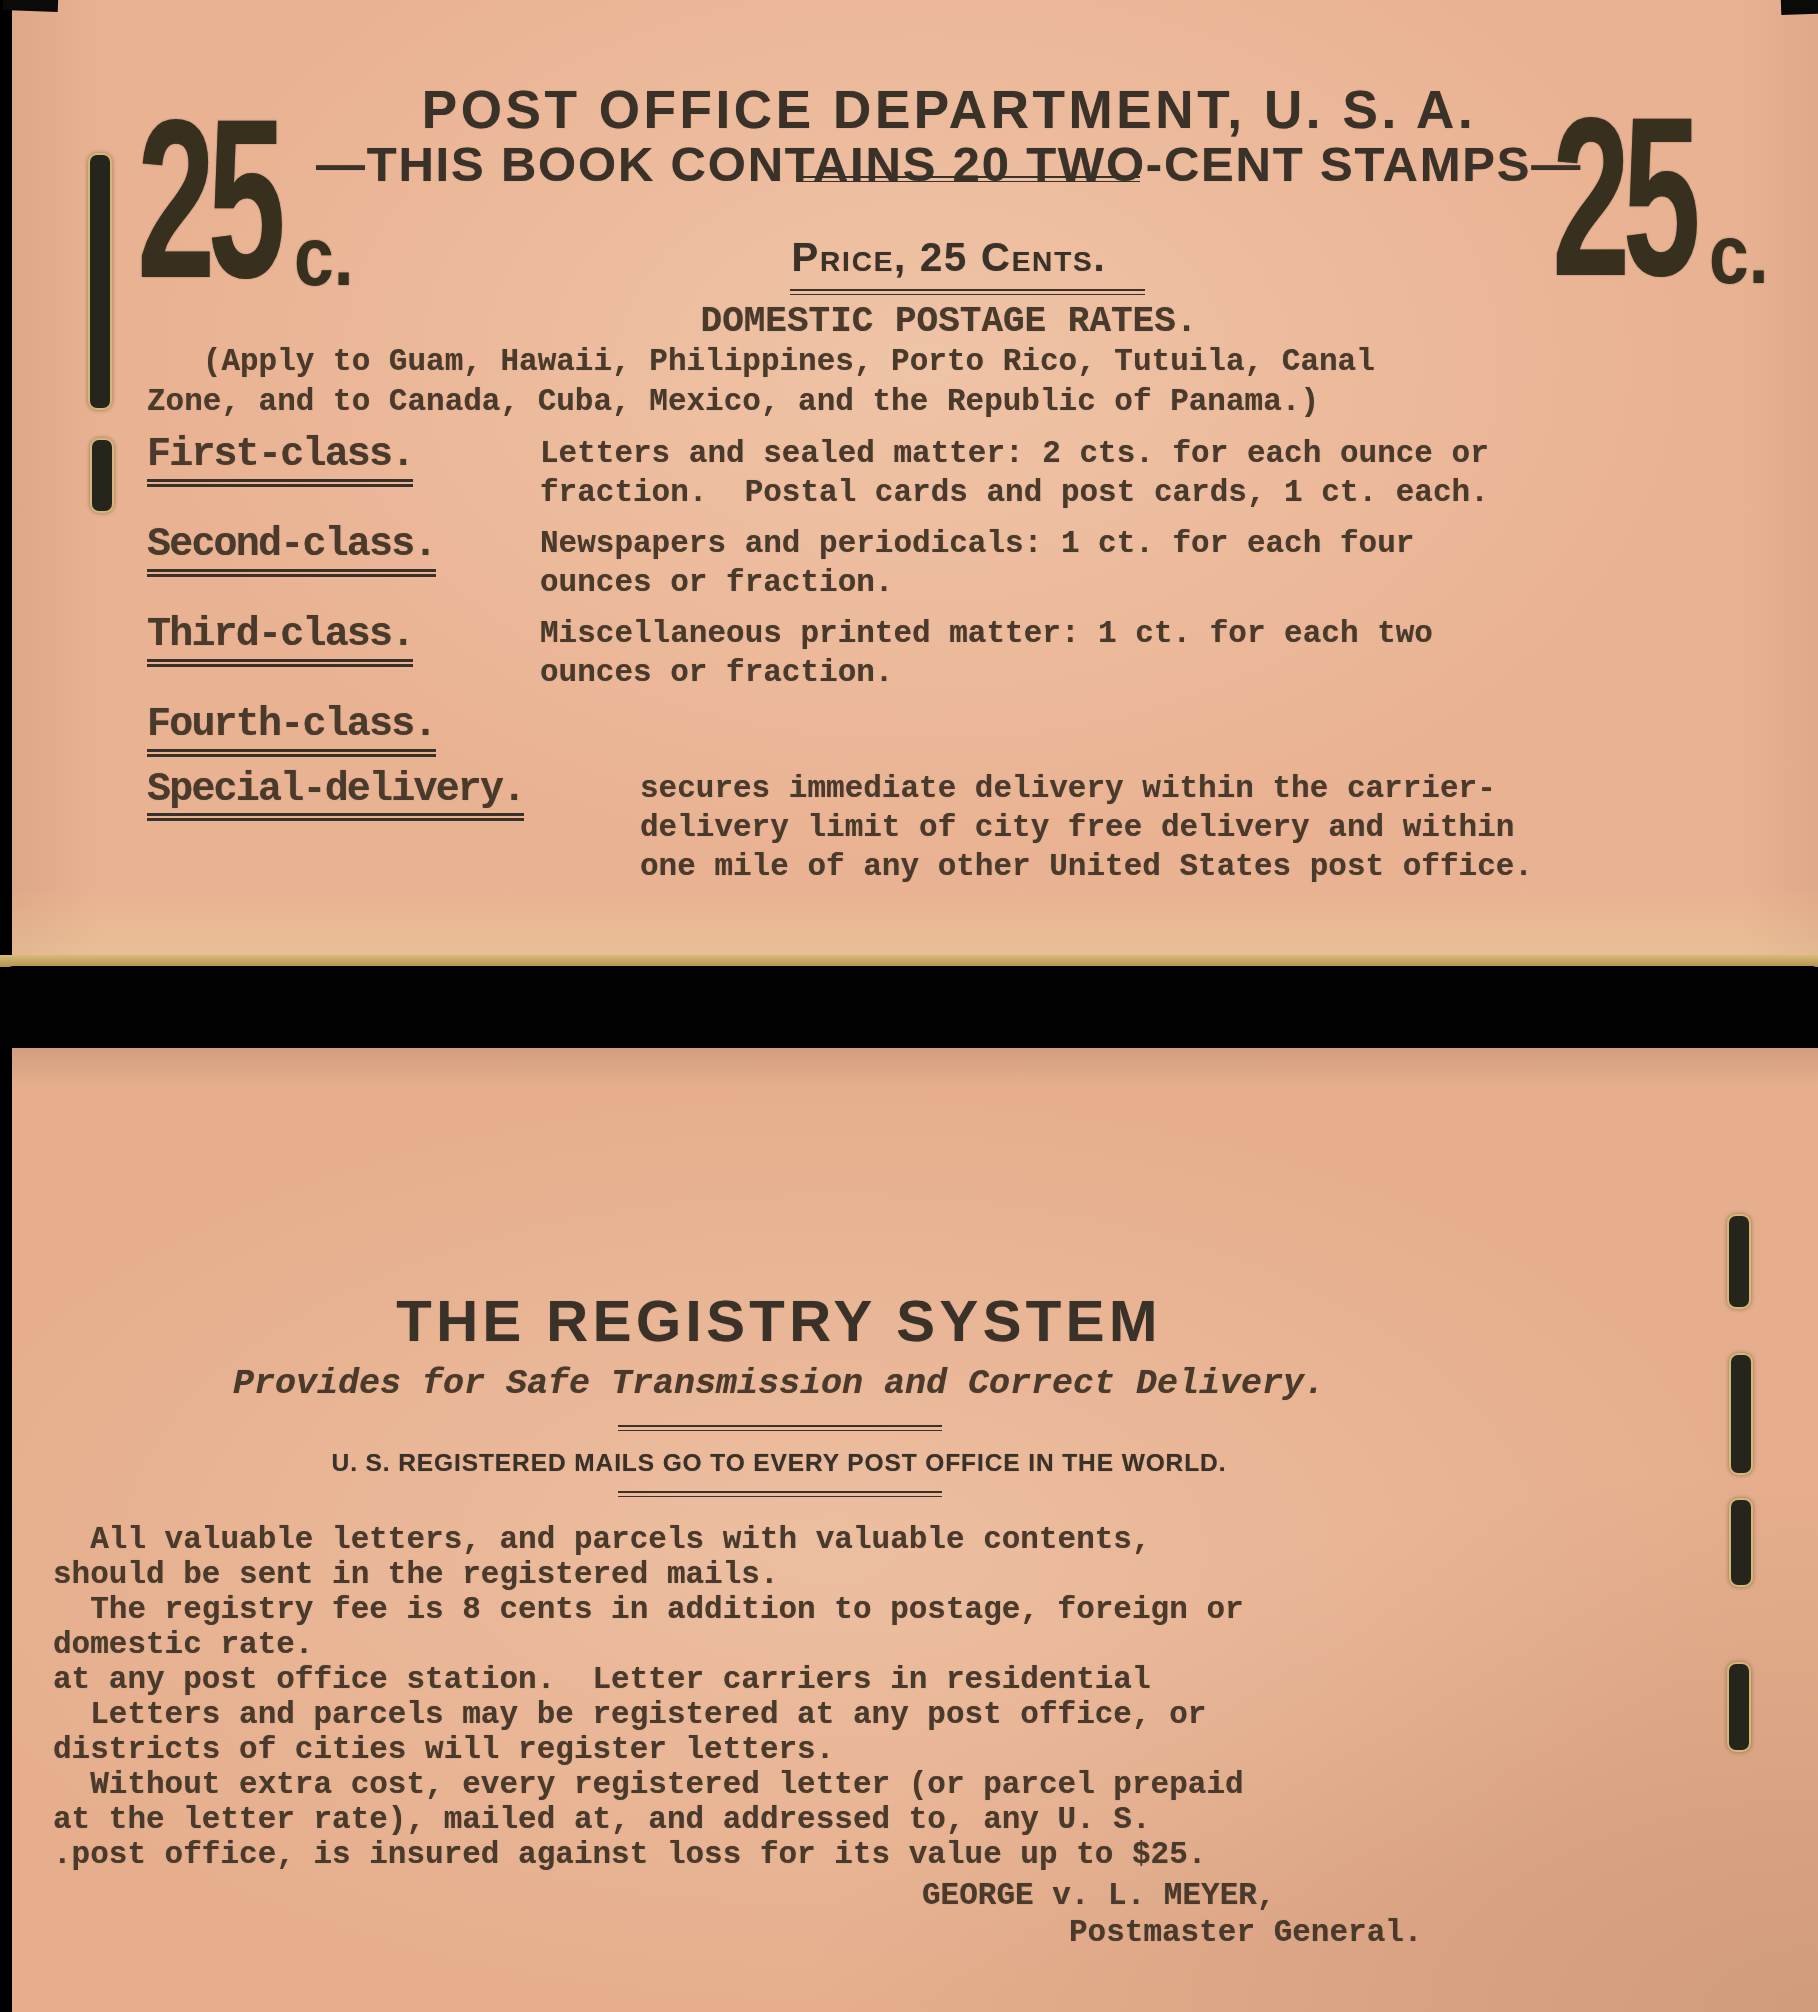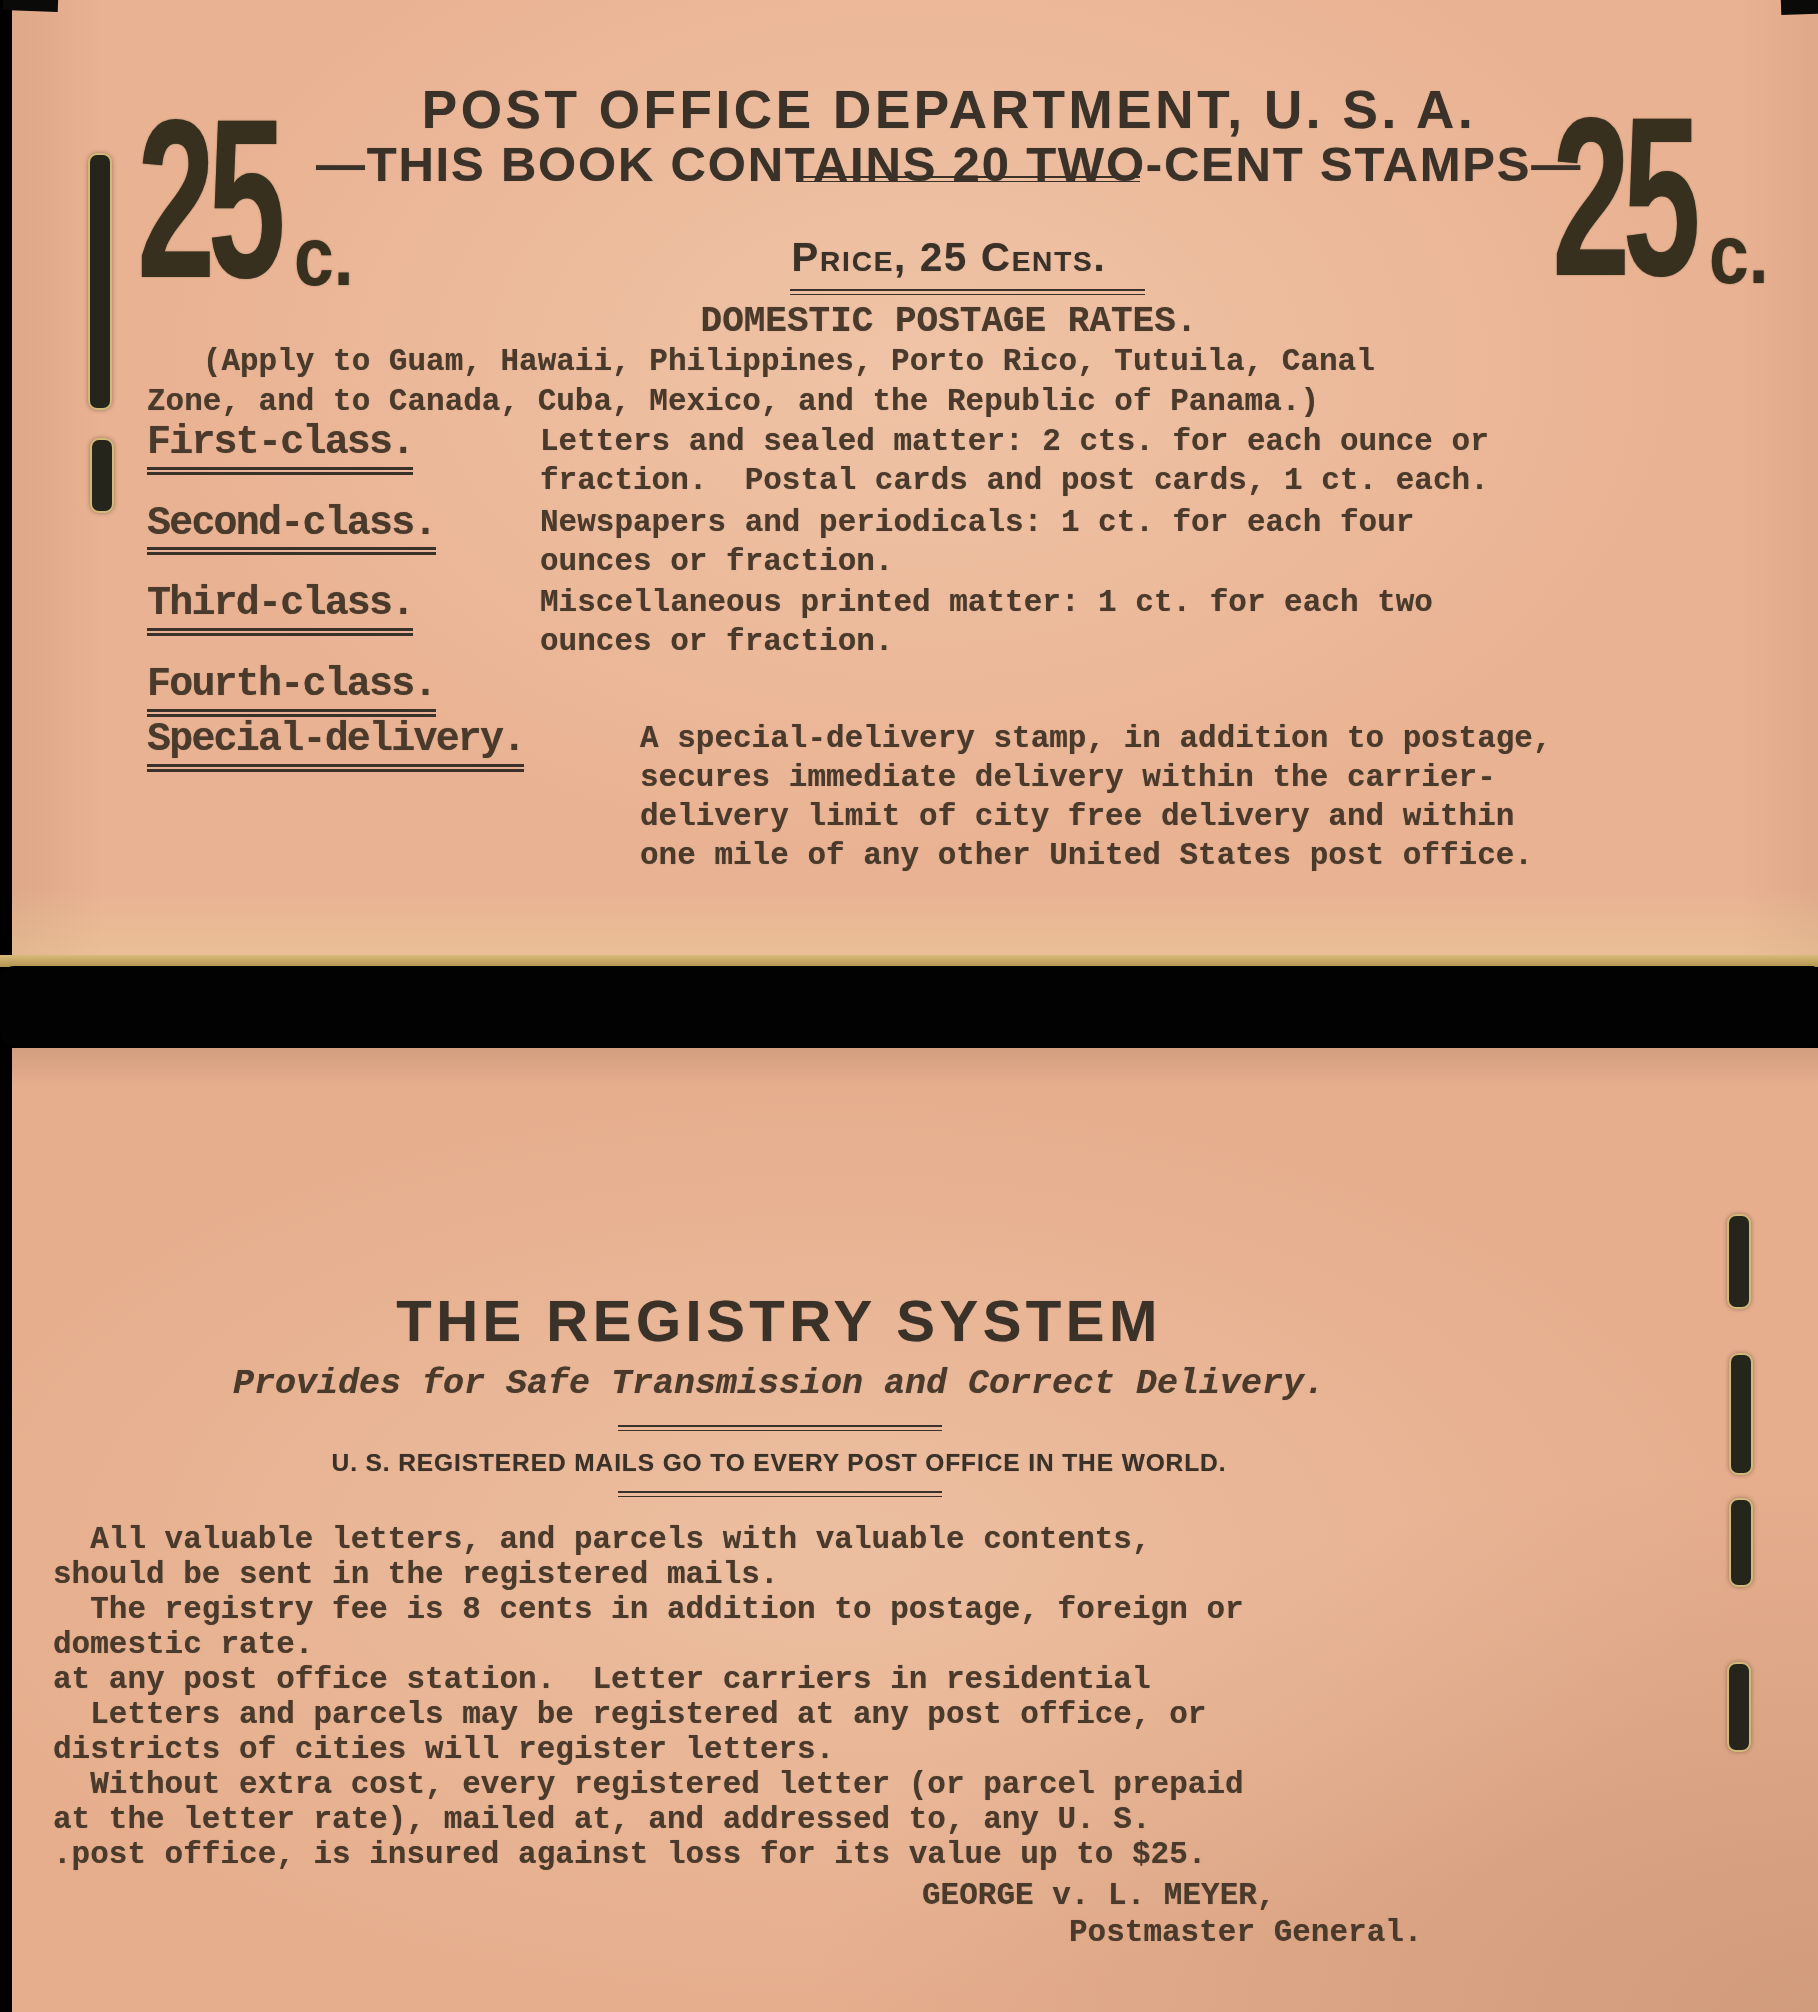--- a/index.html
+++ b/index.html
@@ -65,21 +65,21 @@
     text-shadow:0 0 1.8px rgba(55,48,31,0.6);
   }
   .price-badge .unit{
     display:inline-block;font-weight:700;font-size:84px;line-height:60px;margin-left:3.6px;
     transform:scaleX(0.85);transform-origin:left bottom;text-shadow:0 0 1.8px rgba(55,48,31,0.6);
   }
   
   .apply-block{left:135px;top:342px;font-size:31px;line-height:40px;}
   .pre{white-space:pre;}
   .rate-table{position:absolute;left:135px;top:422px;width:1582px;}
-  .rate-row{display:flex;align-items:flex-start;margin-bottom:2.7px;}
+  .rate-row{display:flex;align-items:flex-start;margin-bottom:2.7px;margin-top:12px;}
   .rate-label-cell{width:393px;flex:none;}
   .rate-row:nth-child(5) .rate-label-cell{width:493px;}
   .rate-label{
     display:inline-block;font-size:40px;line-height:42px;letter-spacing:-1.8px;
     border-bottom:8.2px double var(--ink);padding-bottom:2.7px;
   }
   .rate-lines{flex:1;}
   .rate-line{font-size:31px;line-height:39px;white-space:pre;}
   .u-seg{border-bottom:4.5px double var(--ink-soft);padding-bottom:0.9px;}
   
@@ -144,21 +144,20 @@
             <div class="rate-line mono"><span>Miscellaneous printed matter: 1 ct. for each two</span></div>
             <div class="rate-line mono"><span>ounces or fraction.</span></div>
           </div>
         </div>
         <div class="rate-row">
           <div class="rate-label-cell"><span class="rate-label mono">Fourth-class.</span></div>
         </div>
         <div class="rate-row">
           <div class="rate-label-cell"><span class="rate-label mono">Special-delivery.</span></div>
           <div class="rate-lines">
-            <div class="rate-line mono"><span>A special-delivery stamp, in addition to postage,</span></div>
             <div class="rate-line mono"><span>secures immediate delivery within the carrier-</span></div>
             <div class="rate-line mono"><span>delivery limit of city free delivery and within</span></div>
             <div class="rate-line mono"><span>one mile of any other United States post office.</span></div>
           </div>
         </div>
       </div>
   </div>
 
   <div class="strip-tan"></div>
   <div class="band-black"></div>

